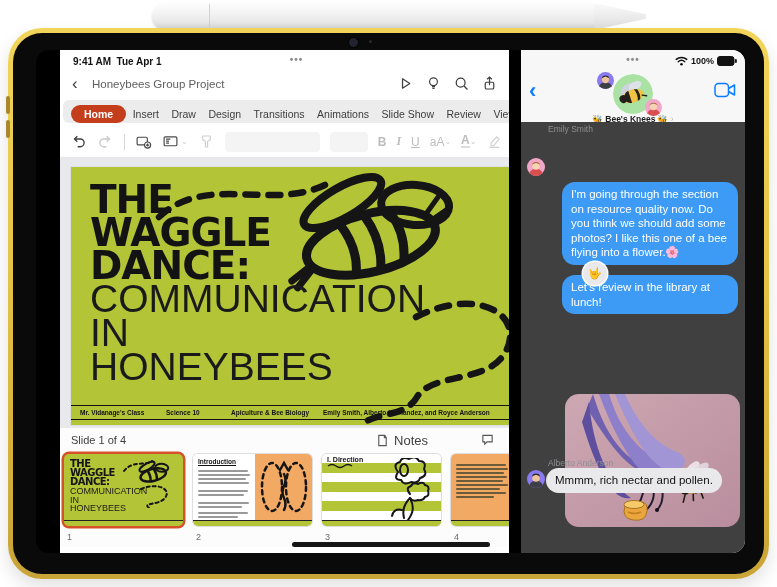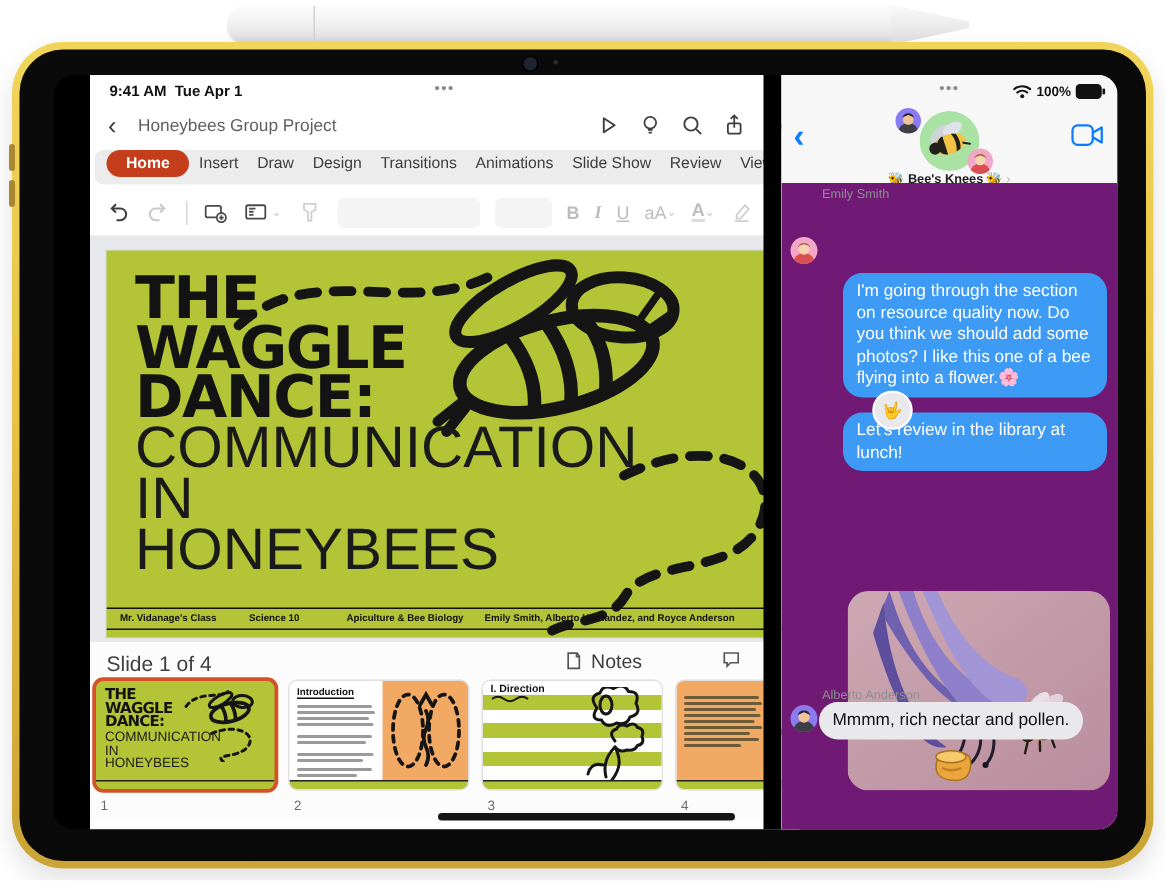--- a/index.html
+++ b/index.html
@@ -32,21 +32,21 @@
   .handle{font-size:10px;letter-spacing:1px;color:#8d8d8d;font-weight:700;}
   .pp-handle{left:0;right:0;top:4px;text-align:center;}
   .pp-titlebar{left:0;top:22px;width:473px;height:26px;}
   .back-chev{left:12px;top:2px;font-size:17px;color:#3c3c3c;line-height:20px;}
   .doc-title{left:32px;top:6px;font-size:11.5px;color:#606060;}
   .tb-icons{right:10px;top:3px;display:flex;gap:11px;align-items:center;}
   .tb-icons svg{width:17px;height:17px;}
   .dots3{font-size:12px;color:#3f3f3f;font-weight:700;letter-spacing:.5px;}
 
   .ribbon{left:3px;top:50px;width:467px;height:23px;background:#ececec;border-radius:6px;
-    display:flex;align-items:flex-start;justify-content:space-between;padding:0 8px;box-sizing:border-box;}
+    display:flex;align-items:flex-end;justify-content:space-between;padding:0 8px;box-sizing:border-box;}
   .ribbon .tab{font-size:10.5px;color:#3d3d3d;white-space:nowrap;padding:3px 6px;}
   .ribbon .tab.active{background:#c43e1c;color:#fff;border-radius:12px;padding:3px 13px;font-weight:600;}
 
   .toolbar{left:0;top:76px;width:473px;height:32px;display:flex;align-items:center;gap:10px;
     padding:0 10px;box-sizing:border-box;border-bottom:1px solid #e6e6e8;}
   .toolbar svg{width:17px;height:17px;}
   .tool-sep{width:1px;height:16px;background:#d8d8d8;}
   .ghost-box{background:#f4f4f4;border-radius:4px;height:20px;}
   .fmt-letter{font-size:12px;color:#bdbdbd;font-weight:700;}
   .fmt-chev{font-size:8px;color:#c9c9c9;}
@@ -54,21 +54,21 @@
   .canvas{left:0;top:108px;width:473px;height:270px;background:#e7e9ec;overflow:hidden;}
   .slide{left:11px;top:9px;width:458px;height:258px;background:#b3c437;overflow:hidden;box-shadow:0 0 0 1px #dcdee0;}
   .slide-title{left:19px;top:16px;font-family:"DejaVu Sans",sans-serif;font-weight:800;
     font-size:39px;line-height:33px;letter-spacing:-1px;color:#131313;}
   .slide-sub{left:19px;top:115px;font-size:39px;line-height:34px;letter-spacing:0;color:#1a1a1a;font-weight:400;}
   .slide-footer{left:0;top:238px;width:458px;height:20px;border-top:1.5px solid #111;}
   .slide-footer .inner{position:absolute;left:0;top:0;width:458px;height:13px;border-bottom:1.5px solid #111;}
   .sf-item{position:absolute;top:3px;font-size:6.5px;font-weight:700;color:#111;white-space:nowrap;}
 
   .counter-row{left:0;top:378px;width:473px;height:24px;background:#fcfcfc;}
-  .slide-counter{left:11px;top:6px;font-size:14px;color:#3e3e3e;}
+  .slide-counter{left:11px;top:6px;font-size:11px;color:#3e3e3e;}
   .mini-btn{display:flex;align-items:center;gap:5px;font-size:13px;color:#3f3f3f;}
   .notes-btn{right:105px;top:5px;}
   .comments-btn{right:14px;top:5px;flex-direction:column;}
   .mini-btn svg{width:13px;height:13px;}
 
   .filmstrip{left:0;top:402px;width:473px;height:95px;background:#fcfcfc;}
   .thumb{position:absolute;top:2px;width:119px;height:72px;border-radius:5px;background:#fff;
     box-shadow:0 0 0 1px #dedede;overflow:hidden;}
   .thumb.selected{box-shadow:0 0 0 2.5px #d4512a;}
   .thumb-num{position:absolute;top:80px;font-size:9px;color:#6b6b6b;}
@@ -96,21 +96,21 @@
   .statusR .pct{font-size:9px;font-weight:600;color:#111;}
   .msg-header{left:0;top:22px;width:224px;height:50px;background:#f7f7f8;border-bottom:1px solid #ebebed;}
   .msg-back{left:8px;top:8px;font-size:22px;color:#0a7cff;line-height:22px;font-weight:600;}
   .avatar-sm{position:absolute;width:17px;height:17px;border-radius:50%;overflow:hidden;}
   .avatar-big{position:absolute;left:92px;top:2px;width:40px;height:40px;border-radius:50%;overflow:hidden;}
   .group-name-row{position:absolute;left:0;top:42px;width:224px;text-align:center;font-size:8.5px;color:#1c1c1e;font-weight:600;}
   .group-chev{color:#b5b5ba;font-weight:400;}
   .video-btn{right:9px;top:10px;}
   .video-btn svg{width:22px;height:16px;}
 
-  .chat{left:0;top:72px;width:224px;height:431px;background:#701a75;}
+  .chat{left:0;top:72px;width:224px;height:431px;background:#404040;}
   .sender-label{position:absolute;font-size:8.5px;color:#8e8e93;}
   .bubble{position:absolute;max-width:158px;padding:5px 9px;border-radius:13px;
     font-size:11.5px;line-height:14.5px;}
   .bubble.grey{background:#e9e9eb;color:#111;}
   .bubble.blue{background:#3d9bf5;color:#fff;}
   .chat-avatar{position:absolute;width:18px;height:18px;border-radius:50%;overflow:hidden;}
   .tapback{position:absolute;width:24px;height:23px;background:#e9e9eb;border-radius:12px;
     display:flex;align-items:center;justify-content:center;font-size:11px;z-index:5;
     box-shadow:0 0 0 1.5px #fff;}
   .photo{position:absolute;left:44px;top:272px;width:175px;height:133px;border-radius:14px;overflow:hidden;}

